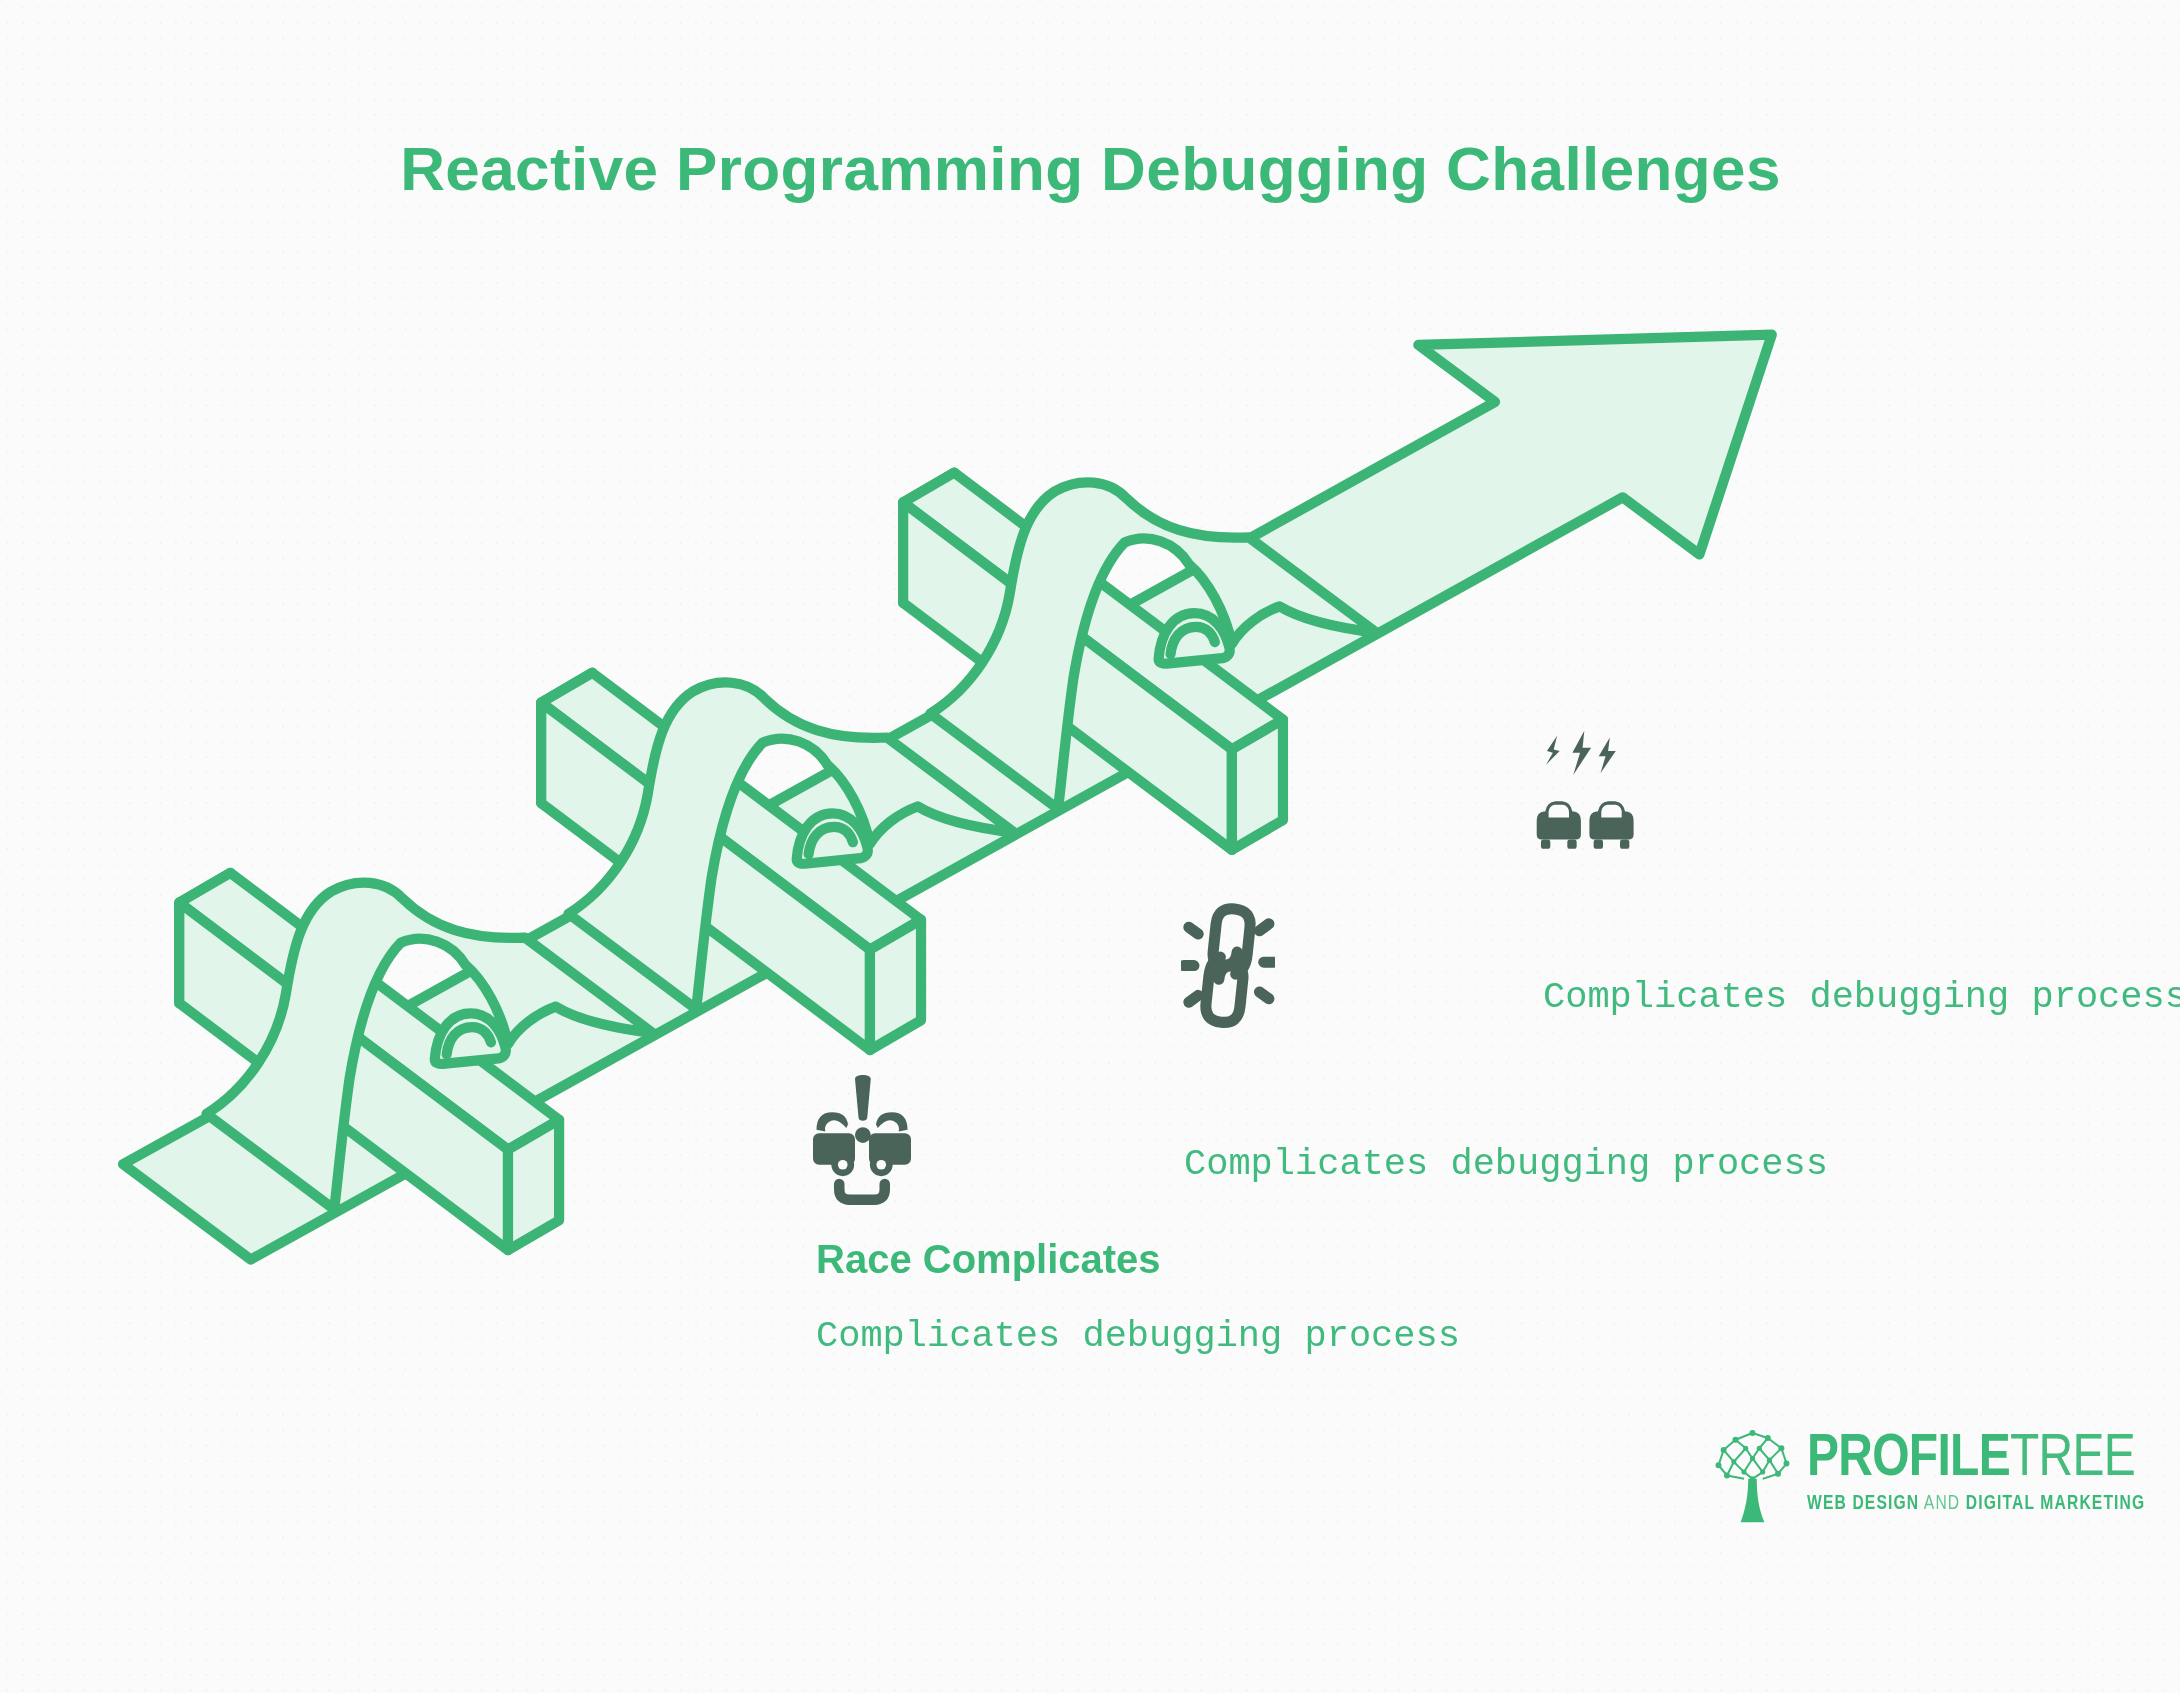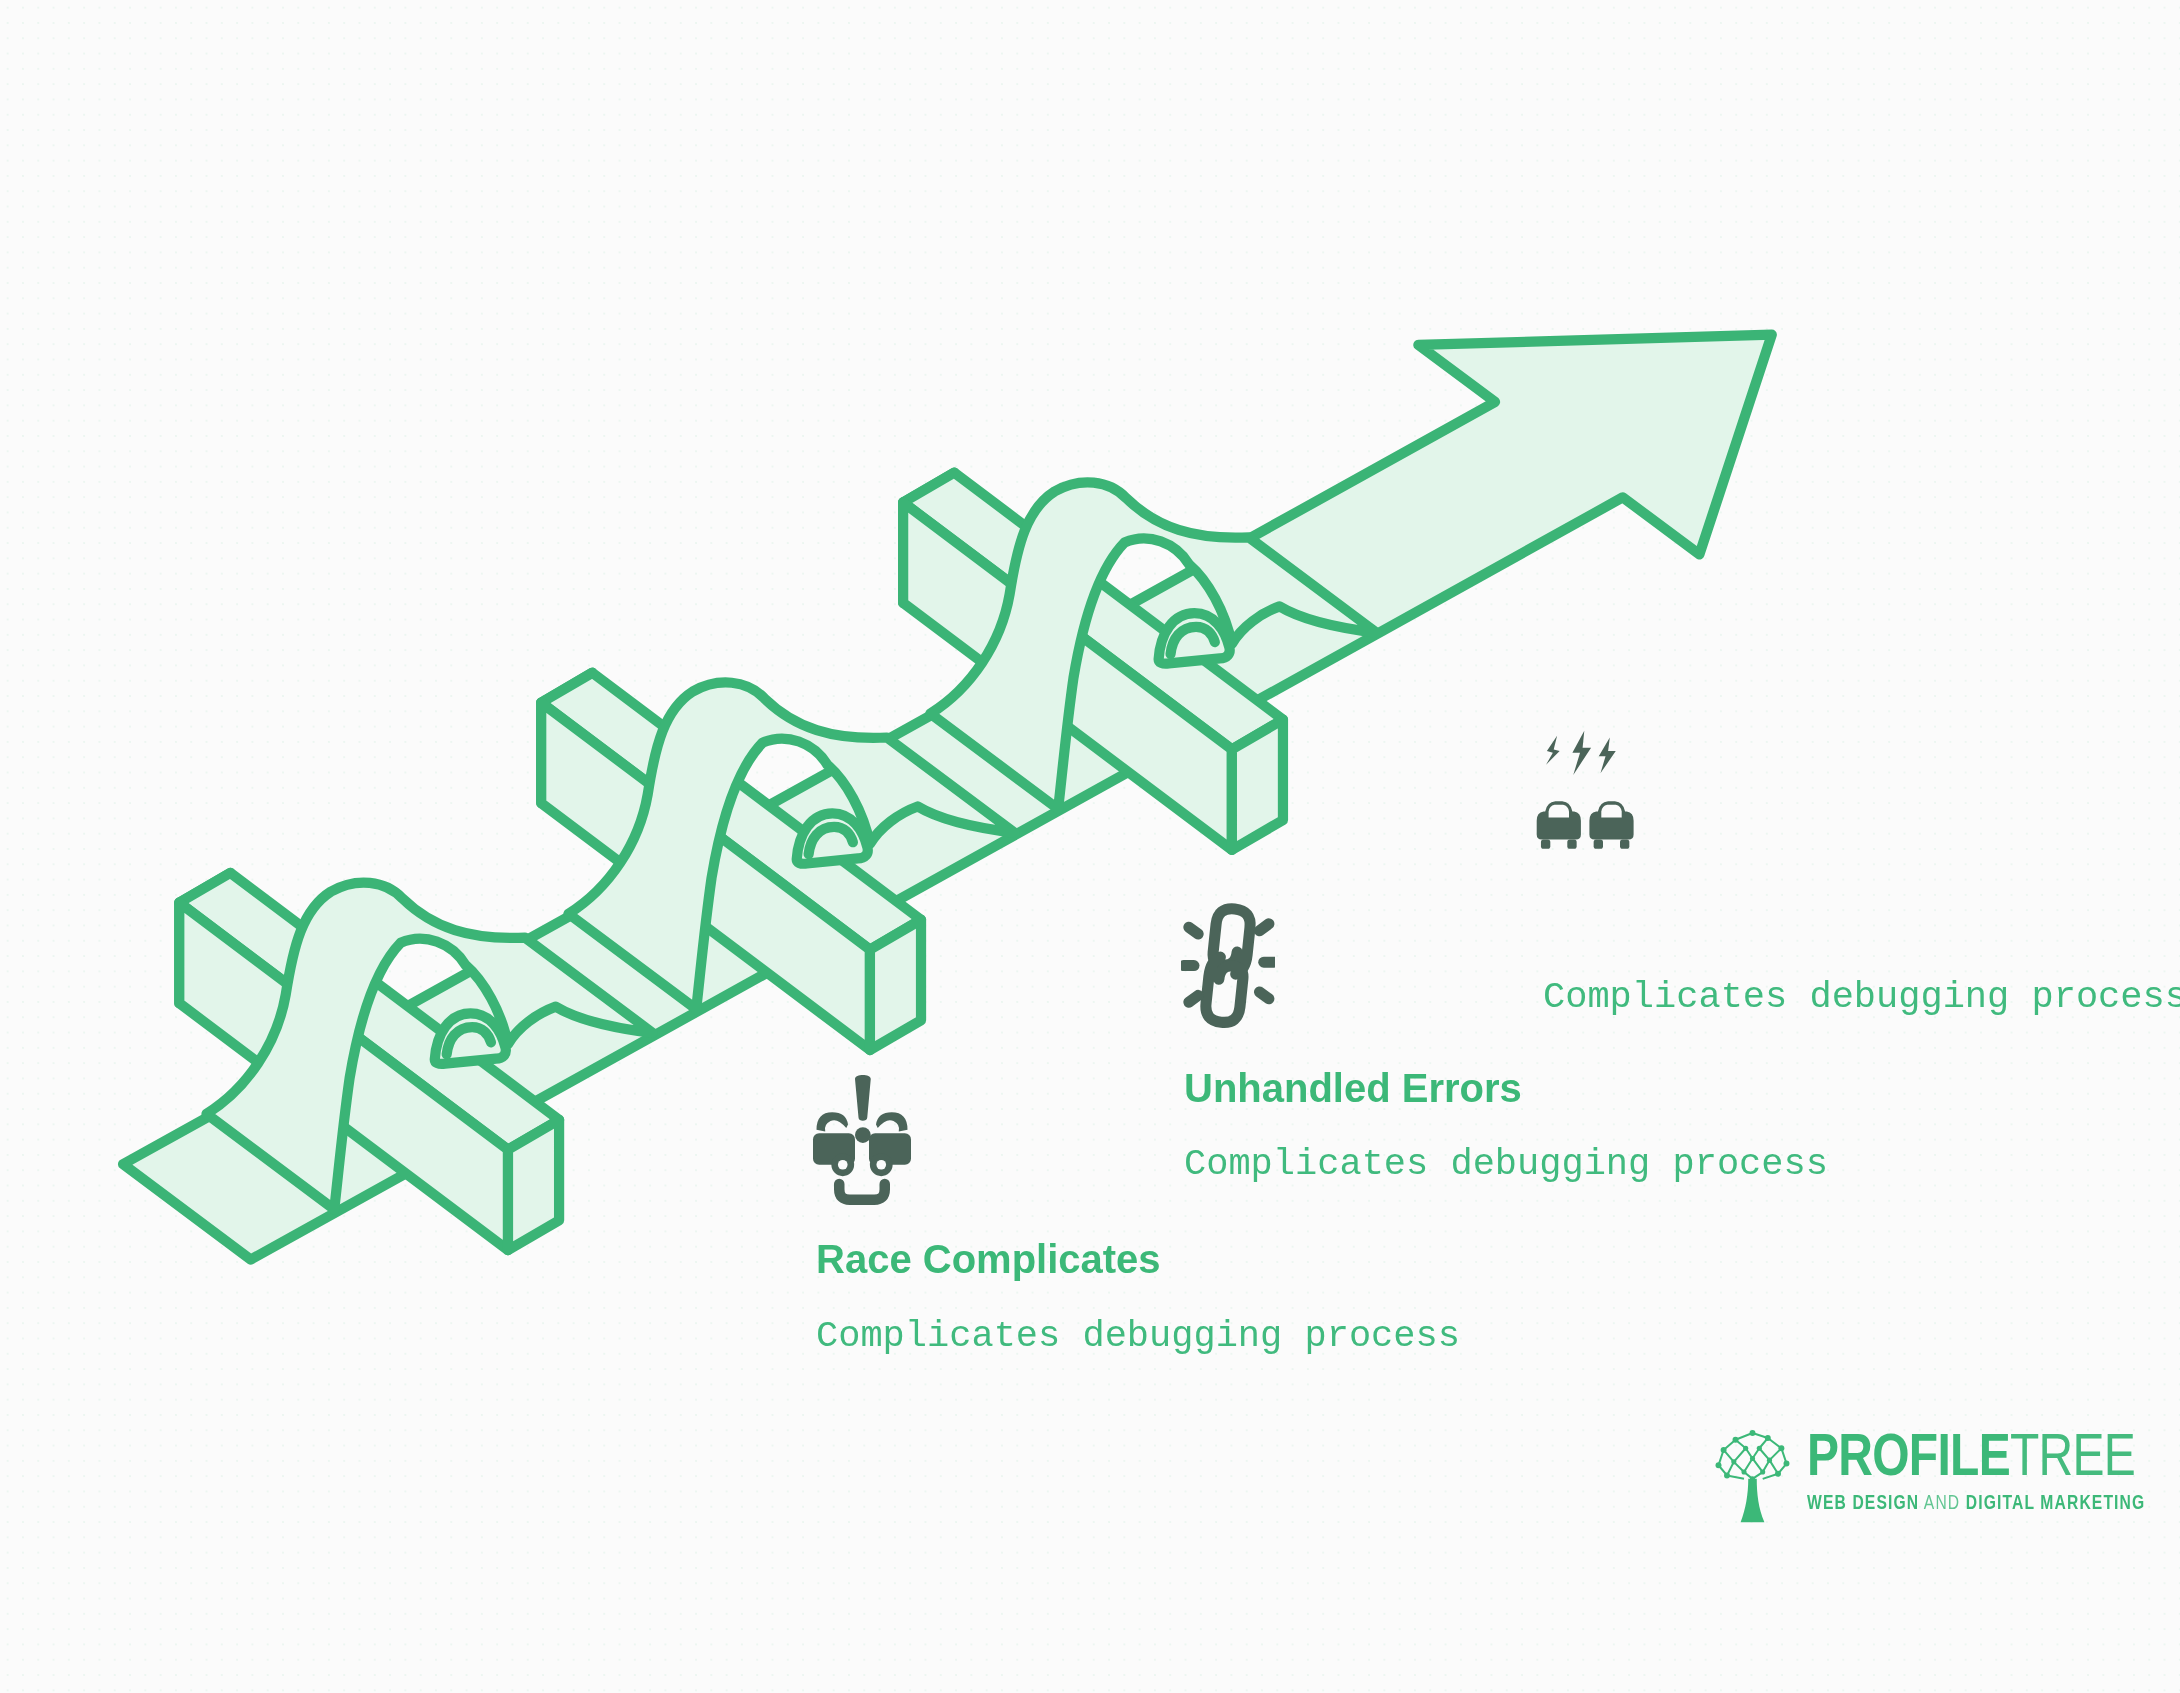--- a/index.html
+++ b/index.html
@@ -67,20 +67,21 @@
       </g>
     </defs>
 
     <path fill="#e2f5ea" stroke="#3bb476" stroke-width="12" stroke-linejoin="round" d="M 144,1367 L 1755,472 L 1665,405 L 2080,393 L 1995,651 L 1905,584 L 294,1479 Z"></path>
 
     <use href="#module" transform="translate(560,1230)"></use>
     <use href="#module" transform="translate(985,995)"></use>
     <use href="#module" transform="translate(1410,760)"></use>
   </svg>
 
+  <div class="page-title">Reactive Programming Debugging Challenges</div>
 
   <svg class="icon" style="left:809px;top:1072px;" width="106" height="140" viewBox="0 0 120 160">
     <g fill="#4b6459">
       <path d="M52,8 C52,2 70,2 70,8 L66,52 C66,57 56,57 56,52 Z"></path>
       <circle cx="61" cy="72" r="9"></circle>
 
       <g>
         <path d="M8,66 Q8,46 26,46 Q42,46 44,60 L42,64 Q32,52 24,56 Q16,60 18,68 Z"></path>
         <rect x="4" y="70" width="48" height="36" rx="7"></rect>
         <circle cx="38" cy="106" r="13"></circle>
@@ -109,21 +110,20 @@
       <g>
         <path d="M20,40 L9,32"></path>
           <path d="M15,77 L3,77"></path>
           <path d="M20,112 L9,120"></path>
         <path d="M92,36 L103,28"></path>
           <path d="M97,73 L109,73"></path>
           <path d="M92,108 L103,116"></path>
       </g>
     </g>
   </svg>
-  <div class="label" style="left:1184px;top:1066px;">Unhandled Errors</div>
   <div class="sub" style="left:1184px;top:1143px;">Complicates debugging process</div>
 
   <svg class="icon" style="left:1535px;top:729px;" width="102" height="136" viewBox="0 0 120 160">
     <g fill="#4b6459">
       <g>
         <path d="M26,8 L14,26 L21,28 L13,42 L29,26 L22,24 Z"></path>
         <path d="M58,2 L44,28 L53,28 L45,54 L66,22 L56,22 Z"></path>
         <path d="M88,10 L75,32 L83,32 L77,52 L95,26 L86,26 Z"></path>
       </g>
 

